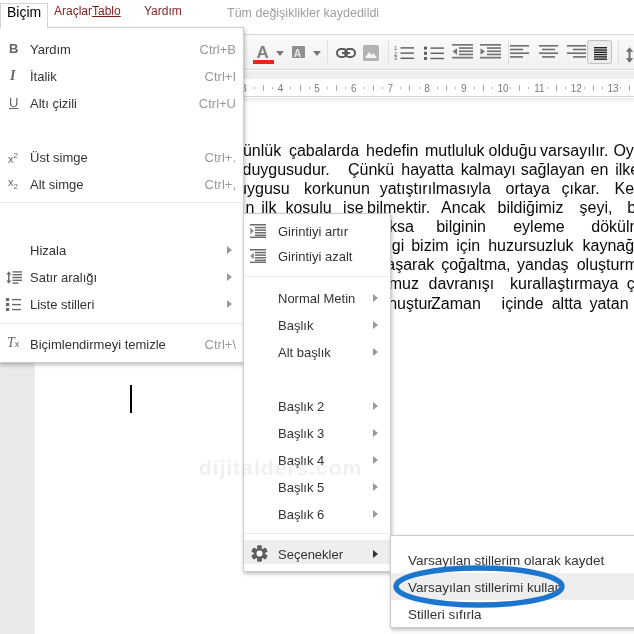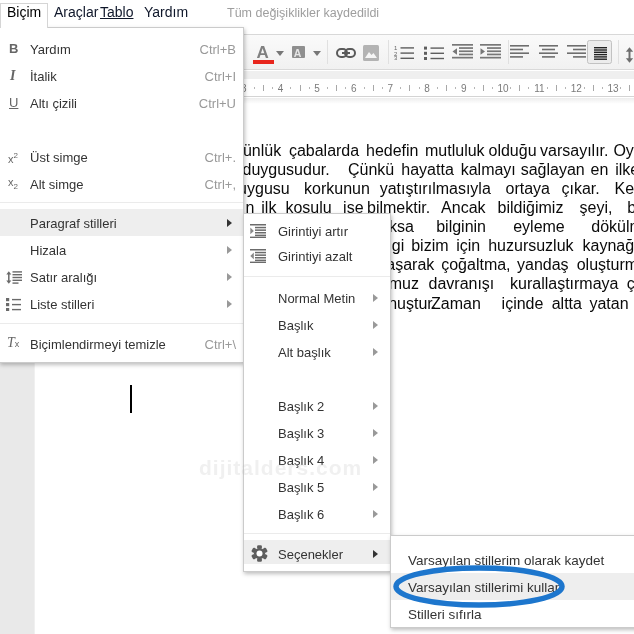--- a/index.html
+++ b/index.html
@@ -2,21 +2,21 @@
 <html><head>
 <meta charset="utf-8">
 <style>
 * { margin:0; padding:0; box-sizing:border-box; }
 html,body { width:634px; height:634px; overflow:hidden; background:#fff;
   font-family:"Liberation Sans", sans-serif; }
 #stage { position:absolute; top:0; left:0; width:634px; height:634px; overflow:hidden; }
 .abs { position:absolute; }
 
 #menubar { position:absolute; top:0; left:0; width:634px; height:34px; background:#fff; }
-.mbitem { position:absolute; top:4px; font-size:14px; color:#0f172a; }
+.mbitem { position:absolute; top:4px; font-size:12px; color:#7f1d1d; }
 #mbline { position:absolute; top:34px; left:244px; width:390px; height:1px; background:#d8d8d8; }
 
 #toolbar { position:absolute; top:35px; left:0; width:634px; height:35px;
   background:linear-gradient(#fafafa,#f1f1f1); border-bottom:1px solid #d9d9d9; }
 .tsep { position:absolute; top:5px; width:1px; height:24px; background:#e0e0e0; }
 
 #ruler { position:absolute; top:71px; left:0; width:634px; height:33px; }
 #rgrey { position:absolute; top:0; left:0; width:634px; height:8px; background:#efefef; }
 #rwhite { position:absolute; top:8px; left:0; width:634px; height:18px; background:#fff; border-bottom:1px solid #d4d4d4; }
 #rshadow { position:absolute; top:27px; left:0; width:634px; height:6px;
@@ -125,21 +125,21 @@
       <span style="left:431px;">Zaman</span>
       <span style="left:501.6px;">içinde</span>
       <span style="left:551.7px;">altta</span>
       <span style="left:589.4px;">yatan</span>
       <span style="left:633.3px;">bu</span>
     </div>
 <div id="caret"></div>
 
 <div id="menubar">
   <span class="mbitem" style="left:54px;">Araçlar</span>
-  <span class="mbitem" style="left:100px;text-decoration:underline;">Tablo</span>
+  <span class="mbitem" style="left:92px;text-decoration:underline;">Tablo</span>
   <span class="mbitem" style="left:144px;text-align:right;">Yardım</span>
   <span class="mbitem" style="left:227px; color:#9e9e9e; font-size:12.5px; top:6px;">Tüm değişiklikler kaydedildi</span>
 </div>
 <div id="mbline"></div>
 
 <div id="toolbar">
 
   <div class="abs" style="left:256.5px; top:7.5px; font-size:17px; font-weight:bold; color:#808080;">A</div>
   <div class="abs" style="left:252.5px; top:24.5px; width:21px; height:4px; background:#e8261d;"></div>
   <svg class="abs" style="left:276px; top:16px;" width="8" height="5">
@@ -315,24 +315,20 @@
     <span class="ic" style="left:8px; top:8px; font-size:11px;">x<sup style="font-size:8px;">2</sup></span>
     <span class="lbl">Üst simge</span>
         <span class="sc">Ctrl+.</span>
   </div>
   <div class="mi" style="top:142px;">
     <span class="ic" style="left:8px; top:6px; font-size:11px;">x<sub style="font-size:8px;">2</sub></span>
     <span class="lbl">Alt simge</span>
         <span class="sc">Ctrl+,</span>
   </div>
   <div class="msep" style="top:174px;"></div>
-  <div class="mi hl" style="top:181px;">
-    <span class="lbl">Paragraf stilleri</span>
-    <span class="arr dark" style="left:227px;"></span>
-  </div>
   <div class="mi" style="top:208px;">
     <span class="lbl">Hizala</span>
     <span class="arr" style="left:227px;"></span>
   </div>
   <div class="mi" style="top:235px;">
     <span class="ic" style="left:6px; top:8px;">
           <svg width="17" height="13">
       <line x1="2.8" y1="2.2" x2="2.8" y2="10.8" stroke="#6a6a6a" stroke-width="1.5"></line>
       <polygon points="0.3,3.4 5.3,3.4 2.8,0.2" fill="#6a6a6a"></polygon>
       <polygon points="0.3,9.6 5.3,9.6 2.8,12.8" fill="#6a6a6a"></polygon>

